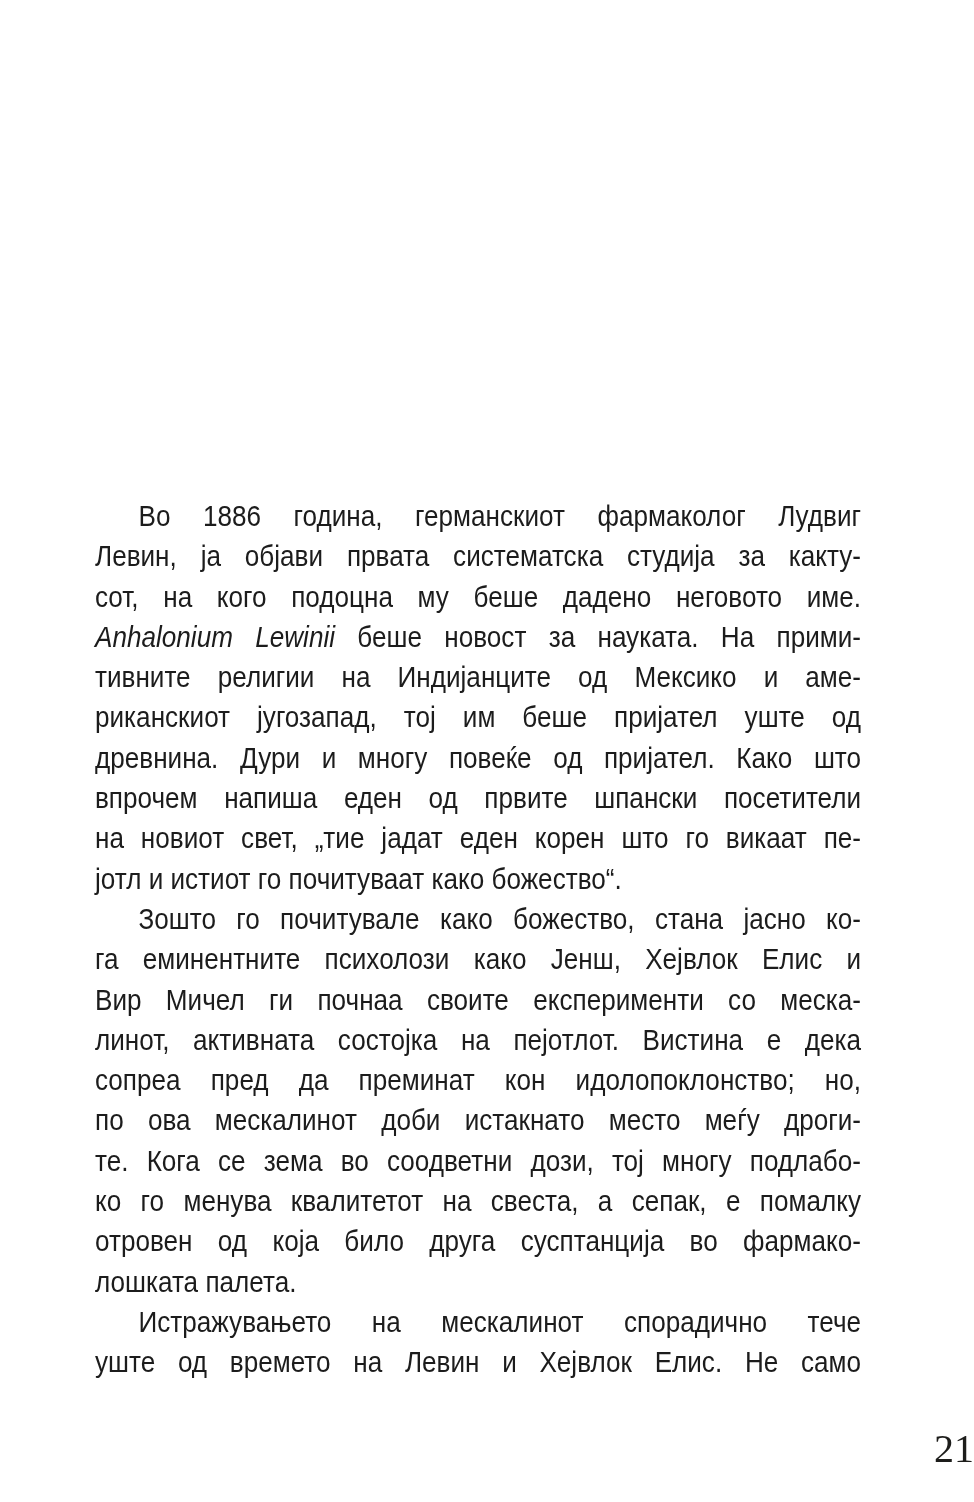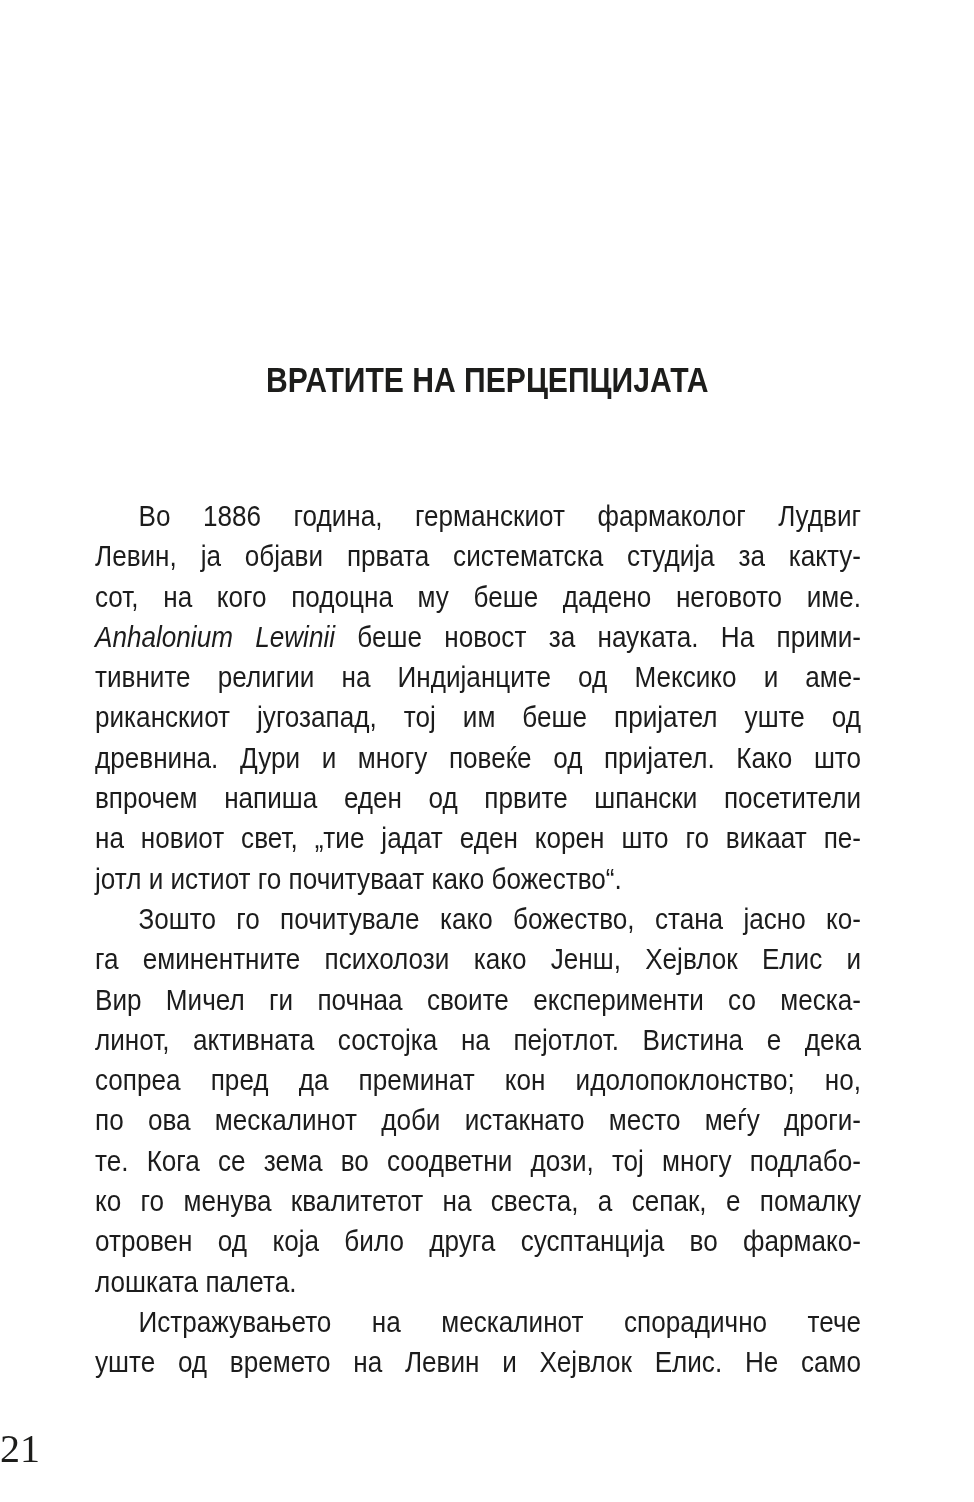--- a/index.html
+++ b/index.html
@@ -51,33 +51,32 @@
     white-space: normal;
   }
   .line.para-end { text-align-last: left; }
   .line.indent { text-indent: 50px; }
   .seg-italic { font-style: italic; }
   .page-number {
     position: absolute;
     top: 1427px;
     left: 0;
     width: 100%;
-    text-align: left;
+    text-align: right;
     font-family: "Liberation Serif", serif;
     font-size: 40px;
     line-height: 44px;
     color: #1d1d1b;
   }
 </style>
 </head>
 <body>
 
 <div class="page">
 
-  <h1 class="title"><span class="title-inner">ВРАТИТЕ НА ПЕРЦЕПЦИЈАТА</span></h1>
 
   <div class="body">
     <div class="body-inner" id="body-inner">
         <div class="line indent"><span>Во 1886 година, германскиот фармаколог Лудвиг</span></div>
         <div class="line"><span>Левин, ја објави првата систематска студија за какту-</span></div>
         <div class="line"><span>сот, на кого подоцна му беше дадено неговото име.</span></div>
         <div class="line"><span class="seg-italic">Anhalonium Lewinii</span><span>  беше новост за науката. На прими-</span></div>
         <div class="line"><span>тивните религии на Индијанците од Мексико и аме-</span></div>
         <div class="line"><span>риканскиот југозапад, тој им беше пријател уште од</span></div>
         <div class="line"><span>древнина. Дури и многу повеќе од пријател. Како што</span></div>

